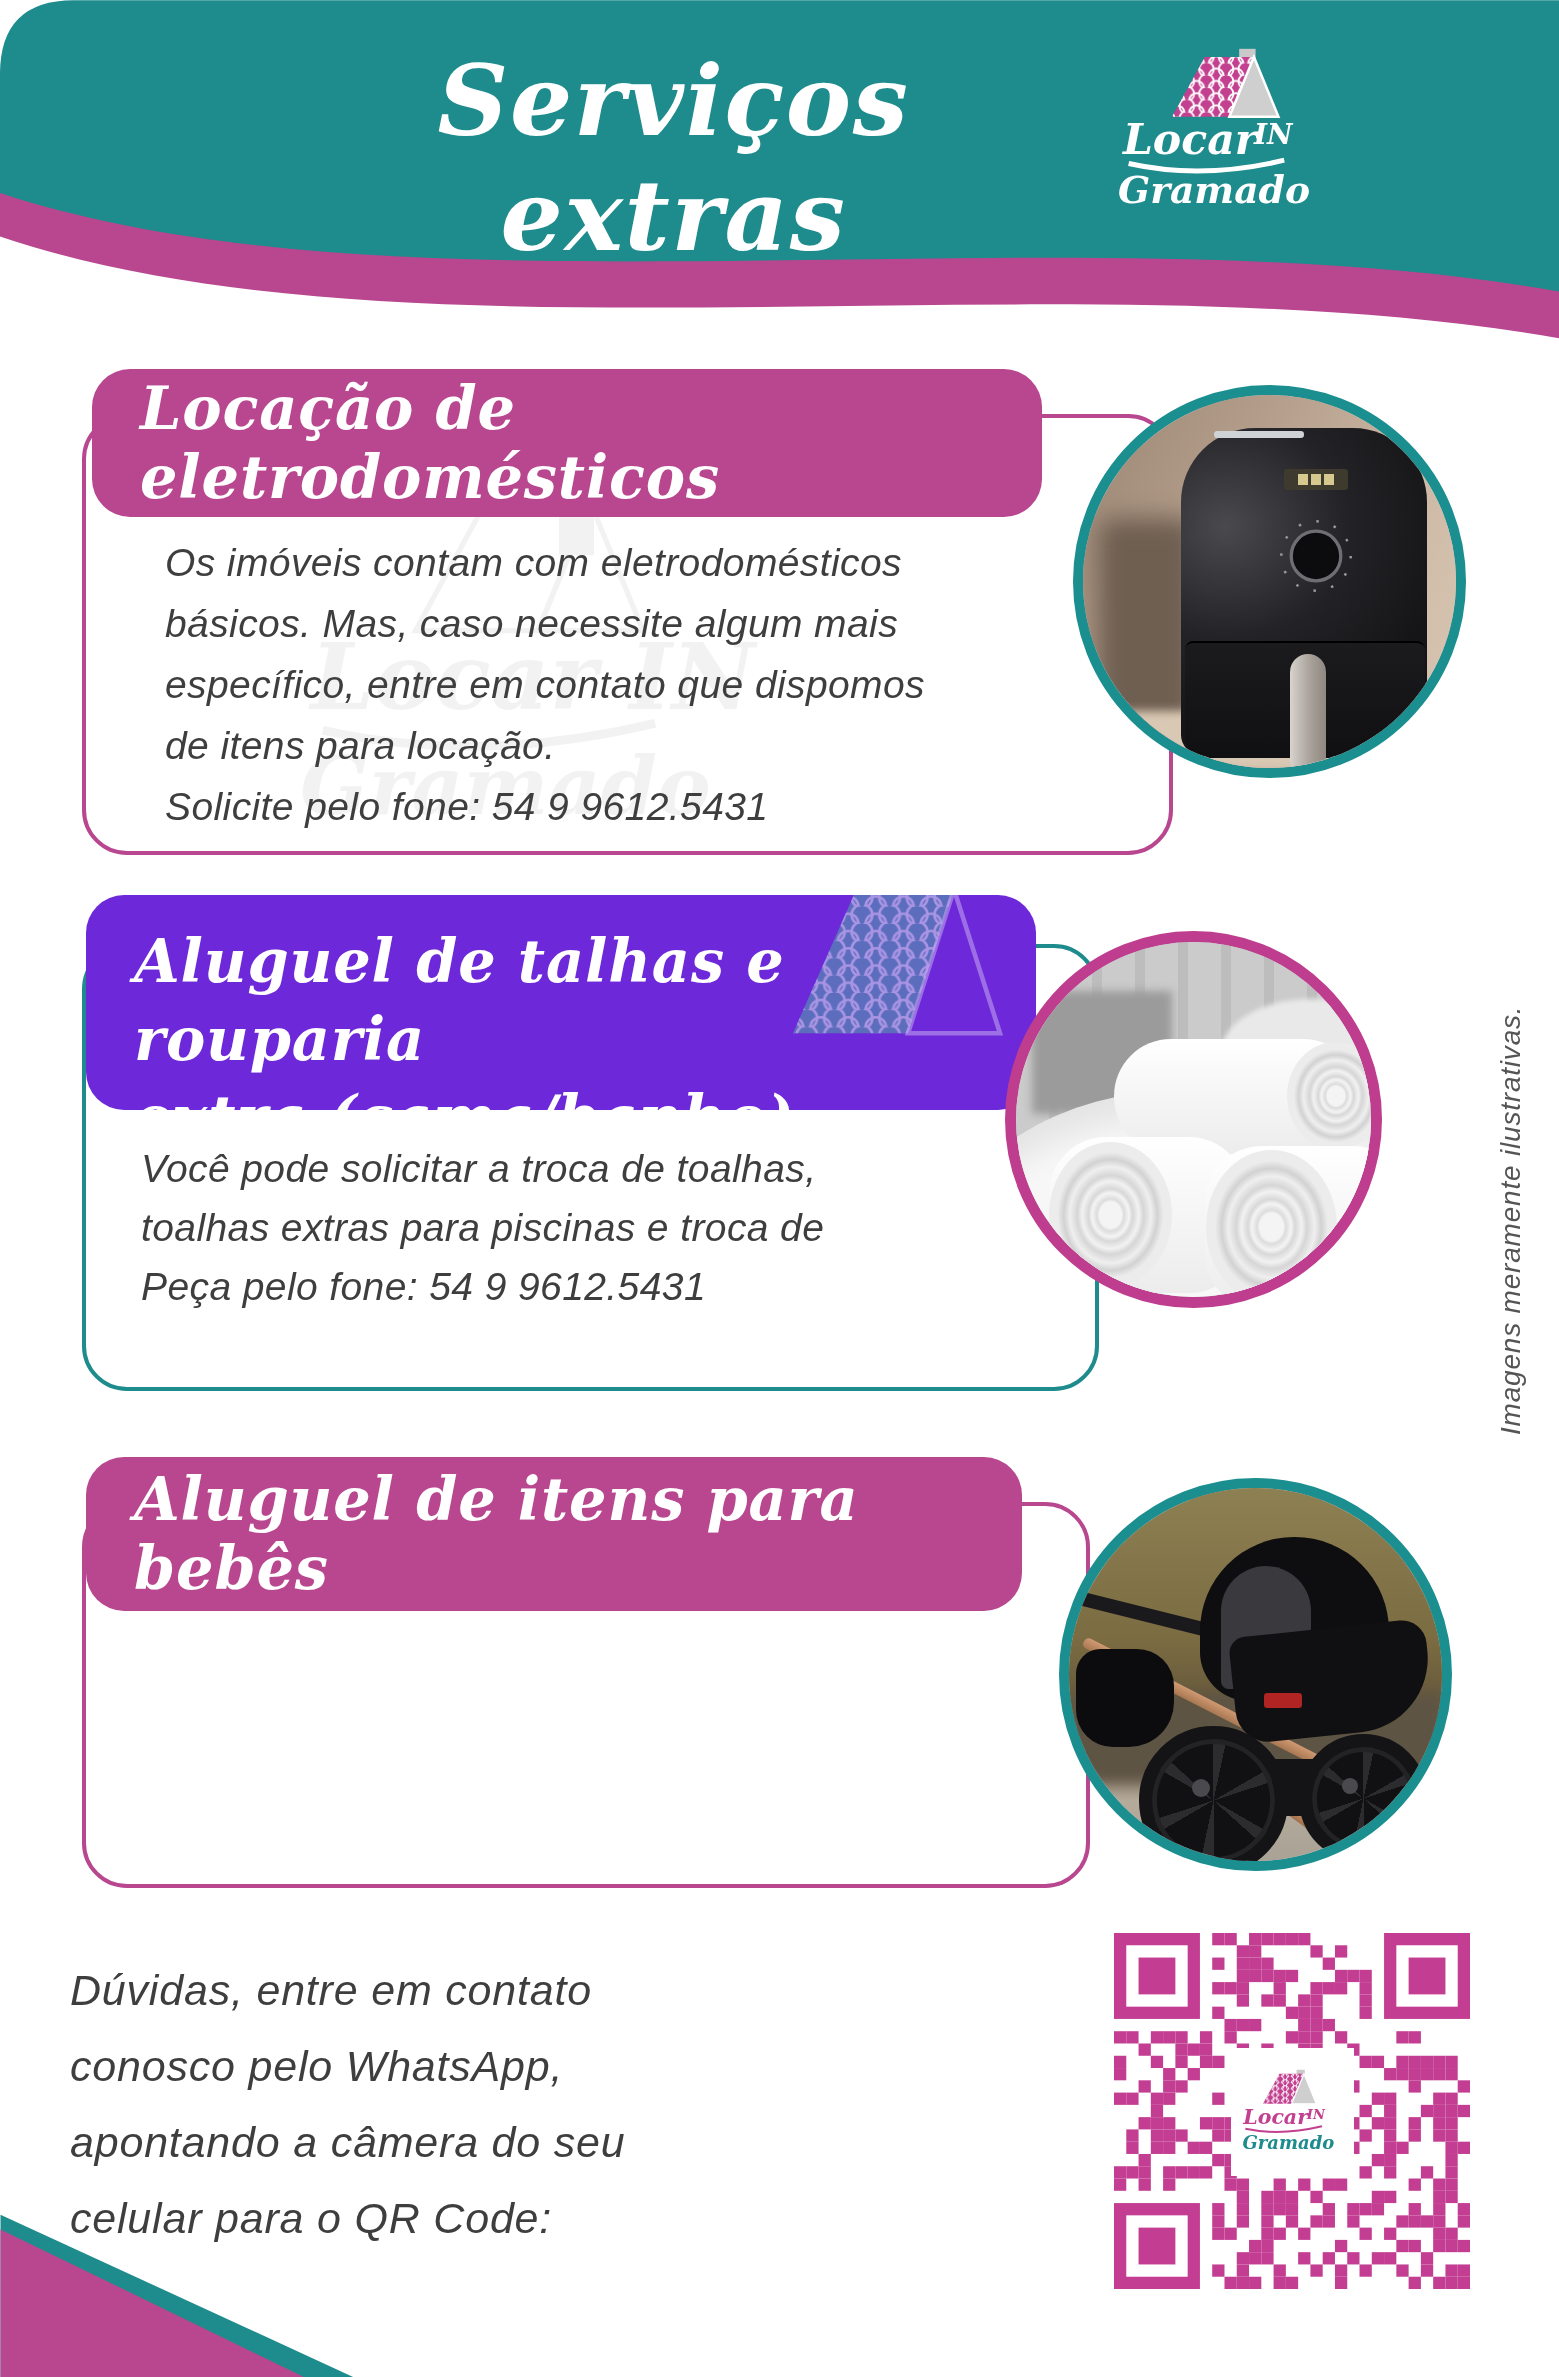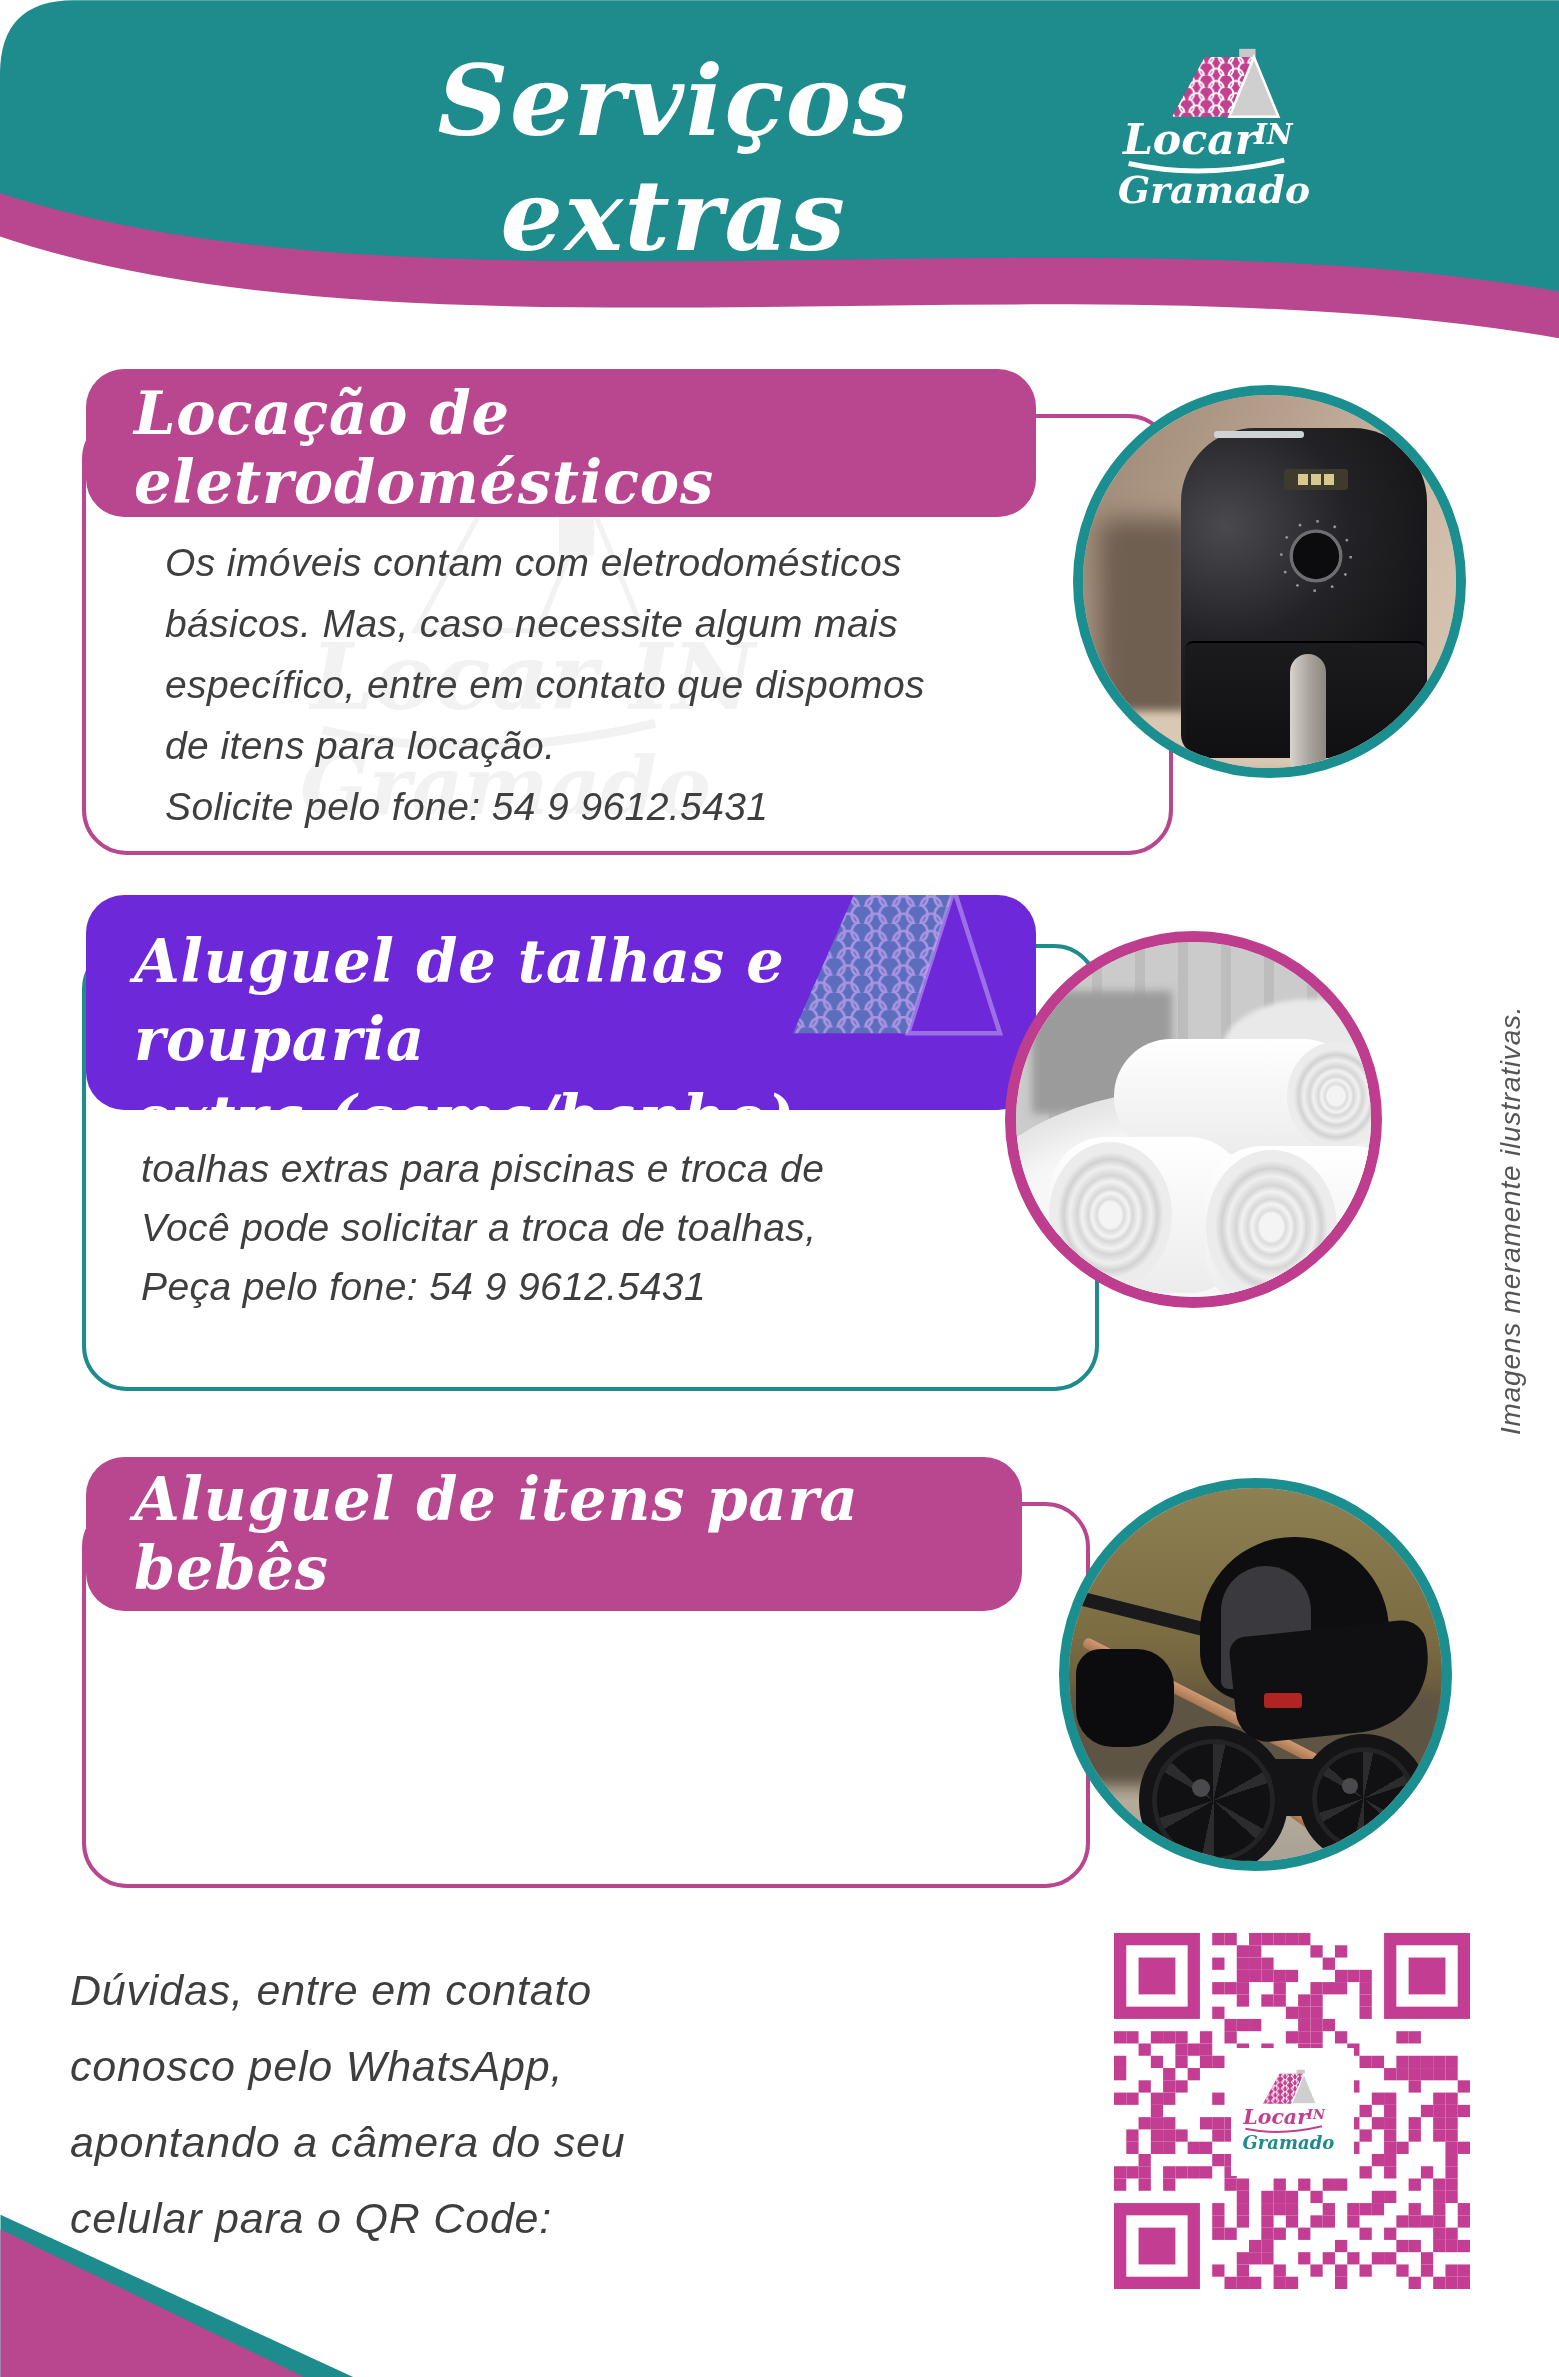--- a/index.html
+++ b/index.html
@@ -128,21 +128,21 @@
   <svg class="abs center-watermark" viewBox="0 0 300 210">
     <rect x="160" y="12" width="20" height="40" fill="#666"></rect>
     <path d="M78,95 L118,22 L178,22 L148,95 Z" fill="none" stroke="#666" stroke-width="3"></path>
     <path d="M148,95 L178,22 L208,95 Z" fill="none" stroke="#666" stroke-width="3"></path>
     <text x="18" y="140" font-family="DejaVu Serif, serif" font-style="italic" font-weight="700" font-size="52" fill="#666">Locar IN</text>
     <path d="M25,152 Q115,172 215,148" stroke="#666" stroke-width="5" fill="none"></path>
     <text x="12" y="200" font-family="DejaVu Serif, serif" font-style="italic" font-weight="700" font-size="46" fill="#666">Gramado</text>
   </svg>
 
   <div class="abs card-body pink" style="left:82px;top:414px;width:1083px;height:433px;"></div>
-  <div class="abs card-header pink" style="left:86px;top:369px;width:950px;height:148px;display:flex;align-items:flex-end;">
+  <div class="abs card-header pink" style="left:92px;top:369px;width:950px;height:148px;display:flex;align-items:center;">
     <div class="hline">Locação de eletrodomésticos</div>
   </div>
   <div class="abs card-text" style="left:141px;top:532px;margin-left:24px;">
     <div>Os imóveis contam com eletrodomésticos</div>
     <div>básicos. Mas, caso necessite algum mais</div>
     <div>específico, entre em contato que dispomos</div>
     <div>de itens para locação.</div>
     <div>Solicite pelo fone: 54 9 9612.5431</div>
   </div>
   <div class="abs photo-circle teal" style="left:1073px;top:385px;width:373px;height:373px;">
@@ -171,22 +171,22 @@
     <svg class="header-watermark" width="345" height="246" viewBox="0 0 300 210">
       <rect x="160" y="12" width="20" height="40" fill="#ffffff" opacity=".35"></rect>
       <path d="M60,140 L115,15 L200,15 L160,140 Z" fill="#4fa7a6"></path>
       <path d="M60,140 L115,15 L200,15 L160,140 Z" fill="url(#sc)" opacity=".8"></path>
       <path d="M160,140 L200,15 L240,140 Z" fill="none" stroke="#ffffff" stroke-width="4" opacity=".6"></path>
     </svg>
     <div class="hline" style="margin-top:28px;line-height:78px;">Aluguel de talhas e rouparia</div>
     <div class="hline" style="line-height:78px;">extra (cama/banho)</div>
   </div>
   <div class="abs card-text" style="left:141px;top:1139px;line-height:59px;">
+    <div>Você pode solicitar a troca de toalhas,</div>
     <div>toalhas extras para piscinas e troca de</div>
-    <div>Você pode solicitar a troca de toalhas,</div>
     <div>Peça pelo fone: 54 9 9612.5431</div>
   </div>
   <div class="abs photo-circle pink" style="left:1005px;top:931px;width:355px;height:355px;">
     <div class="scene">
       <div class="tw-wall"></div>
       <div class="tw-frame"></div>
       <div class="tw-pillow"></div>
       <div class="tw-bed"></div>
       <div class="tw-roll" style="left:98px;top:97px;width:246px;height:115px;"></div>
       <div class="tw-end" style="left:271px;top:100px;width:98px;height:108px;"></div>

